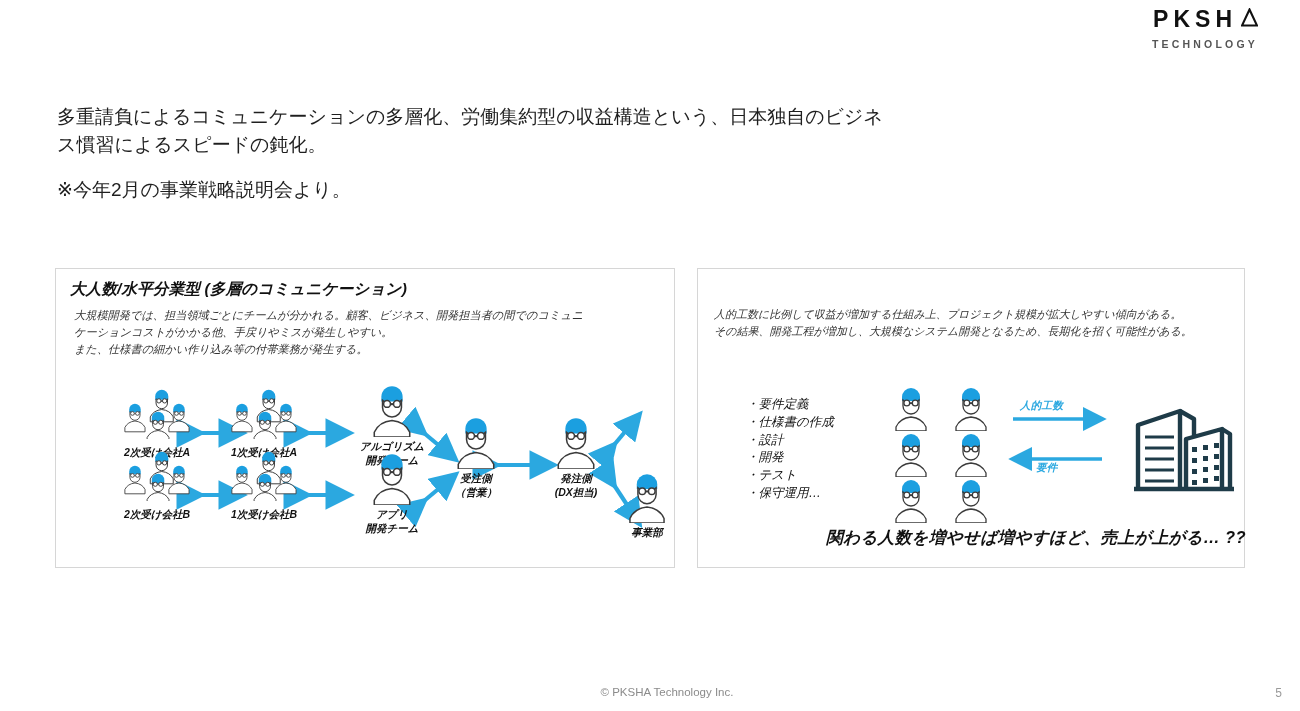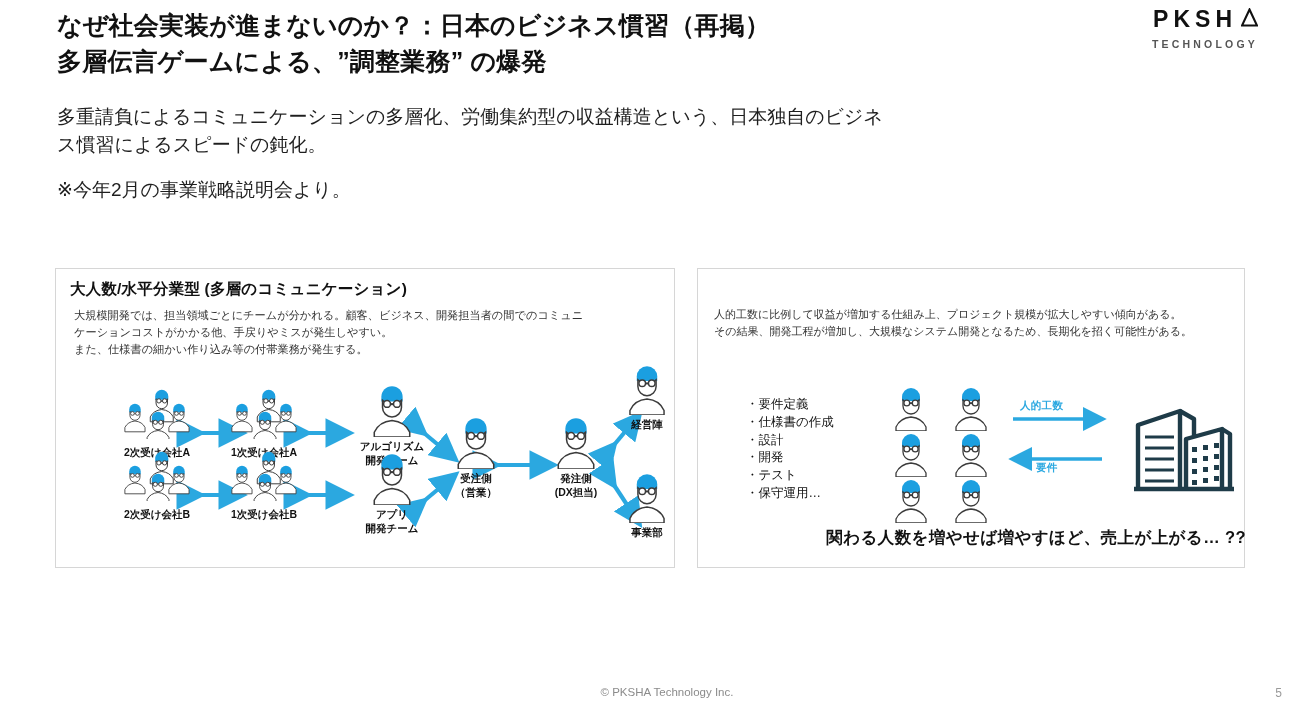--- a/index.html
+++ b/index.html
@@ -37,21 +37,21 @@
     font-size:19px;line-height:1.48;color:#1f1f1f;white-space:pre-line;
   }
   .note{
     position:absolute;left:57px;top:177px;
     font-size:19px;line-height:1.4;color:#1f1f1f;
   }
 
   
   .panel{
     position:absolute;top:268px;height:300px;
-    border:1px solid #d6d6d6;background:#fff;box-sizing:border-box;
+    border:1px solid #d6d6d6;background:#fff;box-sizing:border-box;font-style:italic;
   }
   .panel.left{left:55px;width:620px;}
   .panel.right{left:697px;width:548px;}
   .panel-title{
     position:absolute;left:14px;top:10px;
     font-size:15.5px;font-weight:700;color:#111;letter-spacing:.2px;
   }
   .panel-body{
     position:absolute;left:18px;top:38px;
     font-size:11.2px;line-height:1.52;color:#333;white-space:pre-line;
@@ -109,22 +109,20 @@
       <span>PKSH</span>
       <span class="tri">
         <svg width="17" height="19" viewBox="0 0 17 19" aria-hidden="true">
           <path d="M8.5 1.5 L16 17.5 L1 17.5 Z" fill="none" stroke="#111" stroke-width="2.1" stroke-linejoin="miter"></path>
         </svg>
       </span>
     </div>
     <div class="logo-sub">TECHNOLOGY</div>
   </div>
 
-  <div class="title">なぜ社会実装が進まないのか？：日本のビジネス慣習（再掲）
-多層伝言ゲームによる、”調整業務” の爆発</div>
   <div class="lede">多重請負によるコミュニケーションの多層化、労働集約型の収益構造という、日本独自のビジネ
 ス慣習によるスピードの鈍化。</div>
   <div class="note">※今年2月の事業戦略説明会より。</div>
 
   <div class="panel left">
     <div class="panel-title">大人数/水平分業型 (多層のコミュニケーション)</div>
     <div class="panel-body">大規模開発では、担当領域ごとにチームが分かれる。顧客、ビジネス、開発担当者の間でのコミュニ
 ケーションコストがかかる他、手戻りやミスが発生しやすい。
 また、仕様書の細かい作り込み等の付帯業務が発生する。</div>
 
@@ -358,33 +356,20 @@
             <circle cx="13.8" cy="16" r="2.9"></circle>
               <circle cx="22.2" cy="16" r="2.9"></circle>
               <path d="M16.7 16h2.6"></path>
             <path d="M3 40 q4-9 15-10 q11 1 15 10 v4 h-30z"></path>
           </g>
         </svg>
         <div class="label">発注側
 (DX担当)</div>
       </div>
 
-      <div class="node" style="left:560px;top:96px;width:62px;">
-        <svg width="48" height="50" viewBox="0 0 36 44" aria-hidden="true" style="margin:0 auto;display:block;">
-          <g stroke="#3b3b3b" stroke-width="1.3" fill="#fff">
-            <path d="M9 10 a9 9 0 0 1 18 0 v4 h-18z" fill="#1B9FE0" stroke="none"></path>
-            <path d="M10 13 q8 7 16 0 v6 a8 8 0 0 1-16 0z"></path>
-            <circle cx="13.8" cy="16" r="2.9"></circle>
-              <circle cx="22.2" cy="16" r="2.9"></circle>
-              <path d="M16.7 16h2.6"></path>
-            <path d="M3 40 q4-9 15-10 q11 1 15 10 v4 h-30z"></path>
-          </g>
-        </svg>
-        <div class="label">経営陣</div>
-      </div>
 
       <div class="node" style="left:560px;top:204px;width:62px;">
         <svg width="48" height="50" viewBox="0 0 36 44" aria-hidden="true" style="margin:0 auto;display:block;">
           <g stroke="#3b3b3b" stroke-width="1.3" fill="#fff">
             <path d="M9 10 a9 9 0 0 1 18 0 v4 h-18z" fill="#1B9FE0" stroke="none"></path>
             <path d="M10 13 q8 7 16 0 v6 a8 8 0 0 1-16 0z"></path>
             <circle cx="13.8" cy="16" r="2.9"></circle>
               <circle cx="22.2" cy="16" r="2.9"></circle>
               <path d="M16.7 16h2.6"></path>
             <path d="M3 40 q4-9 15-10 q11 1 15 10 v4 h-30z"></path>

